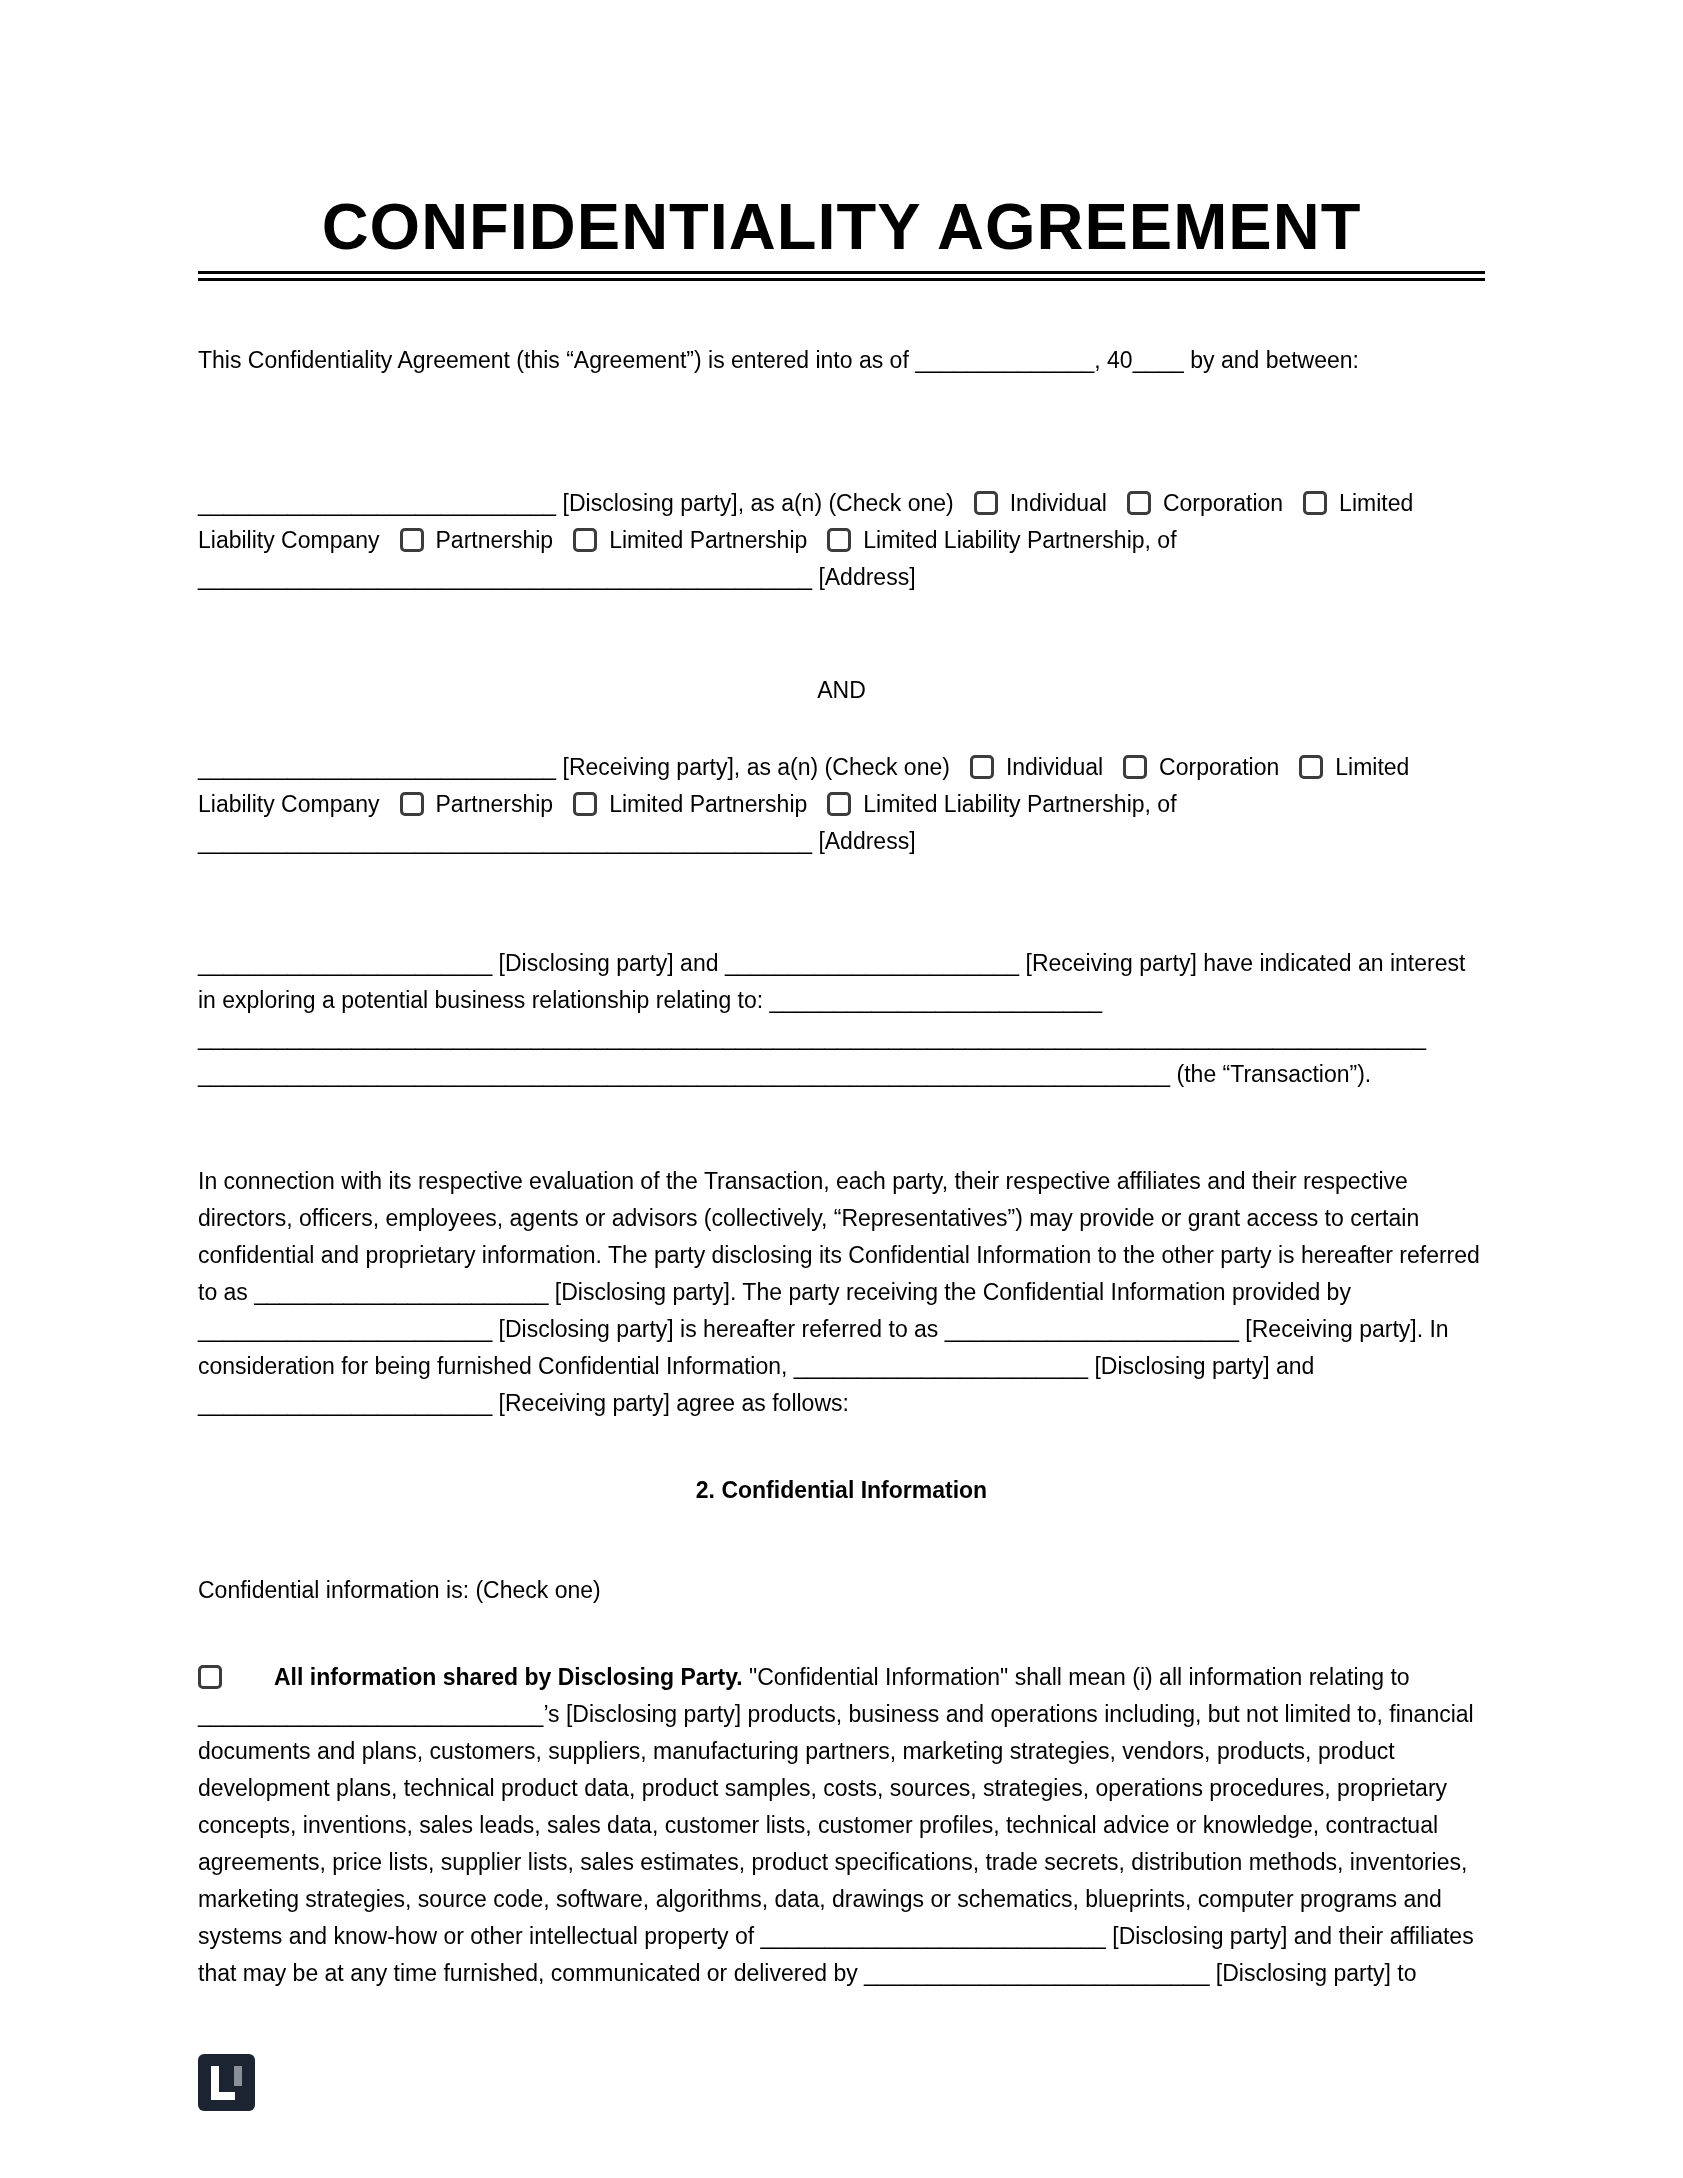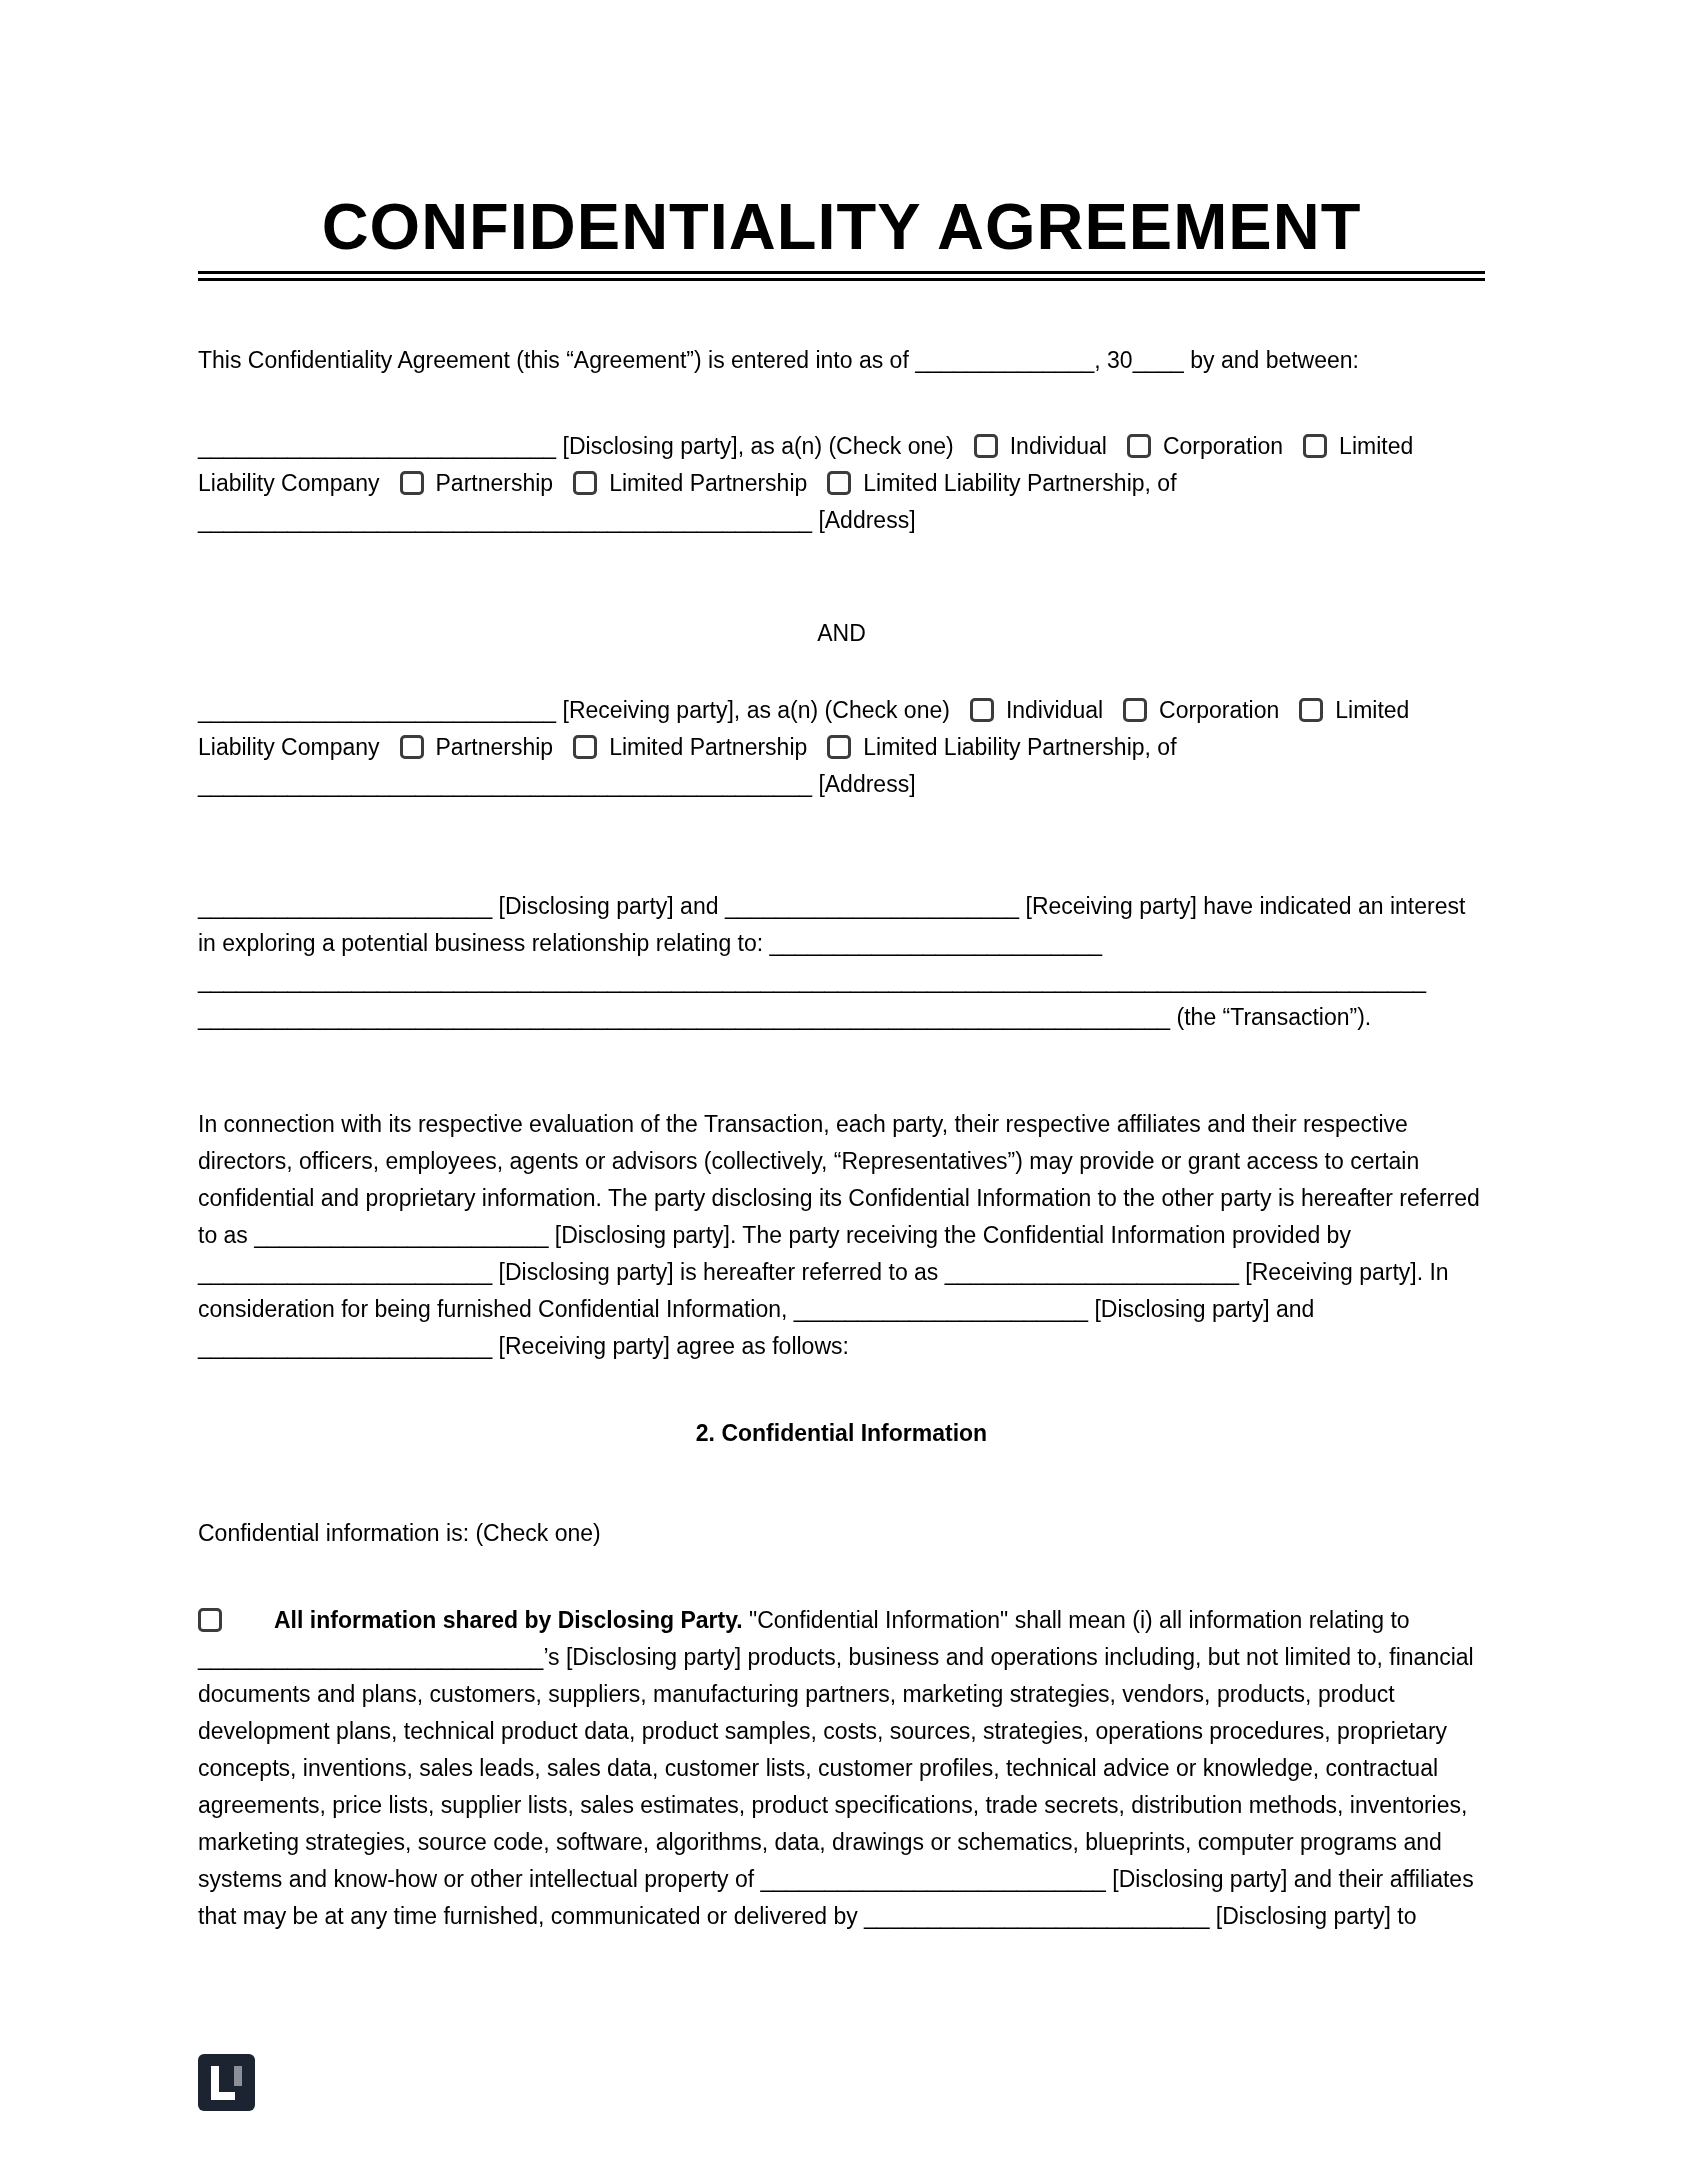--- a/index.html
+++ b/index.html
@@ -25,21 +25,21 @@
     padding-bottom: 12px;
     border-bottom: 10px double #000;
     white-space: nowrap;
   }
   .para {
     font-size: 23px;
     line-height: 37px;
     overflow-wrap: break-word;
   }
   .intro { margin-top: 61px; }
-  .party { margin-top: 49px; }
+  .party { margin-top: 106px; }
   .and-sep { margin-top: 76px; text-align: center; }
   .party.receiving { margin-top: 40px; }
   .relationship { margin-top: 85px; }
   .evaluation { margin-top: 70px; }
   h2.heading1 {
     margin-top: 55px;
     font-size: 23px;
     font-weight: 700;
     text-align: center;
   }
@@ -77,21 +77,21 @@
     background: #8a8f98;
   }
 </style>
 </head>
 <body>
 
 <div class="page">
 
   <h1 class="title">CONFIDENTIALITY AGREEMENT</h1>
 
-  <p class="para intro"><span class="txt">This Confidentiality Agreement (this “Agreement”) is entered into as of </span><span class="blank">______________</span><span class="txt">, 30</span><span class="blank">____</span><span class="txt"> by and between:</span></p>
+  <p class="para intro"><span class="txt">This Confidentiality Agreement (this “Agreement”) is entered into as of </span><span class="blank">______________</span><span class="txt">, 40</span><span class="blank">____</span><span class="txt"> by and between:</span></p>
 
   <p class="para party disclosing"><span class="blank">____________________________</span><span class="txt"> [Disclosing party], as a(n) (Check one)</span><span class="checkbox"></span><span class="txt">Individual</span><span class="checkbox"></span><span class="txt">Corporation</span><span class="checkbox"></span><span class="txt">Limited Liability Company</span><span class="checkbox"></span><span class="txt">Partnership</span><span class="checkbox"></span><span class="txt">Limited Partnership</span><span class="checkbox"></span><span class="txt">Limited Liability Partnership</span><span class="txt">, of </span><span class="blank">________________________________________________</span><span class="txt"> [Address]</span></p>
 
   <p class="para and-sep">AND</p>
 
   <p class="para party receiving"><span class="blank">____________________________</span><span class="txt"> [Receiving party], as a(n) (Check one)</span><span class="checkbox"></span><span class="txt">Individual</span><span class="checkbox"></span><span class="txt">Corporation</span><span class="checkbox"></span><span class="txt">Limited Liability Company</span><span class="checkbox"></span><span class="txt">Partnership</span><span class="checkbox"></span><span class="txt">Limited Partnership</span><span class="checkbox"></span><span class="txt">Limited Liability Partnership</span><span class="txt">, of </span><span class="blank">________________________________________________</span><span class="txt"> [Address]</span></p>
 
   <p class="para relationship"><span class="blank">_______________________</span><span class="txt"> [Disclosing party] and </span><span class="blank">_______________________</span><span class="txt"> [Receiving party] have indicated an interest in exploring a potential business relationship relating to: </span><span class="blank">__________________________</span><span class="txt"> </span><span class="blank">________________________________________________________________________________________________</span><span class="txt"> </span><span class="blank">____________________________________________________________________________</span><span class="txt"> (the “Transaction”).</span></p>
 
   <p class="para evaluation"><span class="txt">In connection with its respective evaluation of the Transaction, each party, their respective affiliates and their respective directors, officers, employees, agents or advisors (collectively, “Representatives”) may provide or grant access to certain confidential and proprietary information. The party disclosing its Confidential Information to the other party is hereafter referred to as </span><span class="blank">_______________________</span><span class="txt"> [Disclosing party]. The party receiving the Confidential Information provided by </span><span class="blank">_______________________</span><span class="txt"> [Disclosing party] is hereafter referred to as </span><span class="blank">_______________________</span><span class="txt"> [Receiving party]. In consideration for being furnished Confidential Information, </span><span class="blank">_______________________</span><span class="txt"> [Disclosing party] and </span><span class="blank">_______________________</span><span class="txt"> [Receiving party] agree as follows:</span></p>

